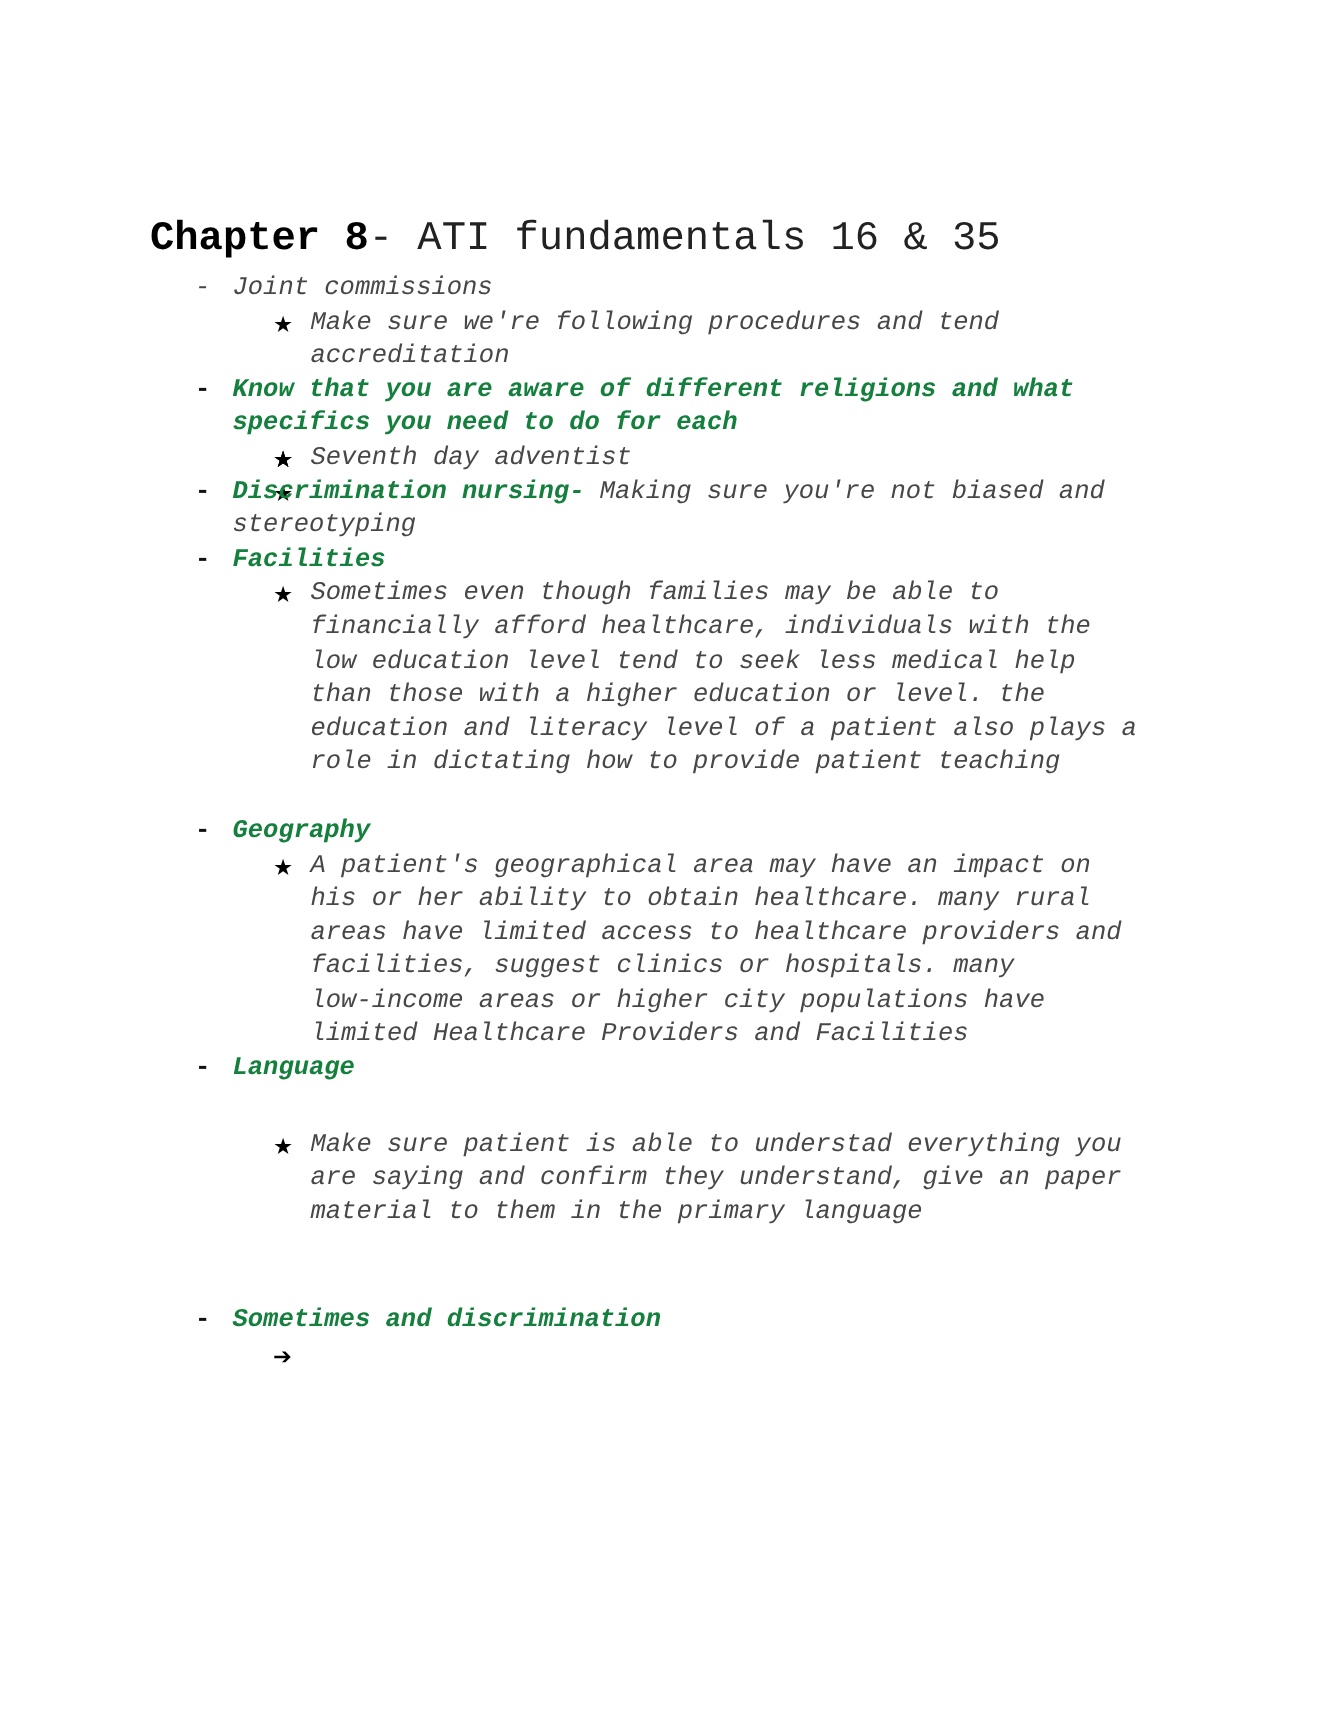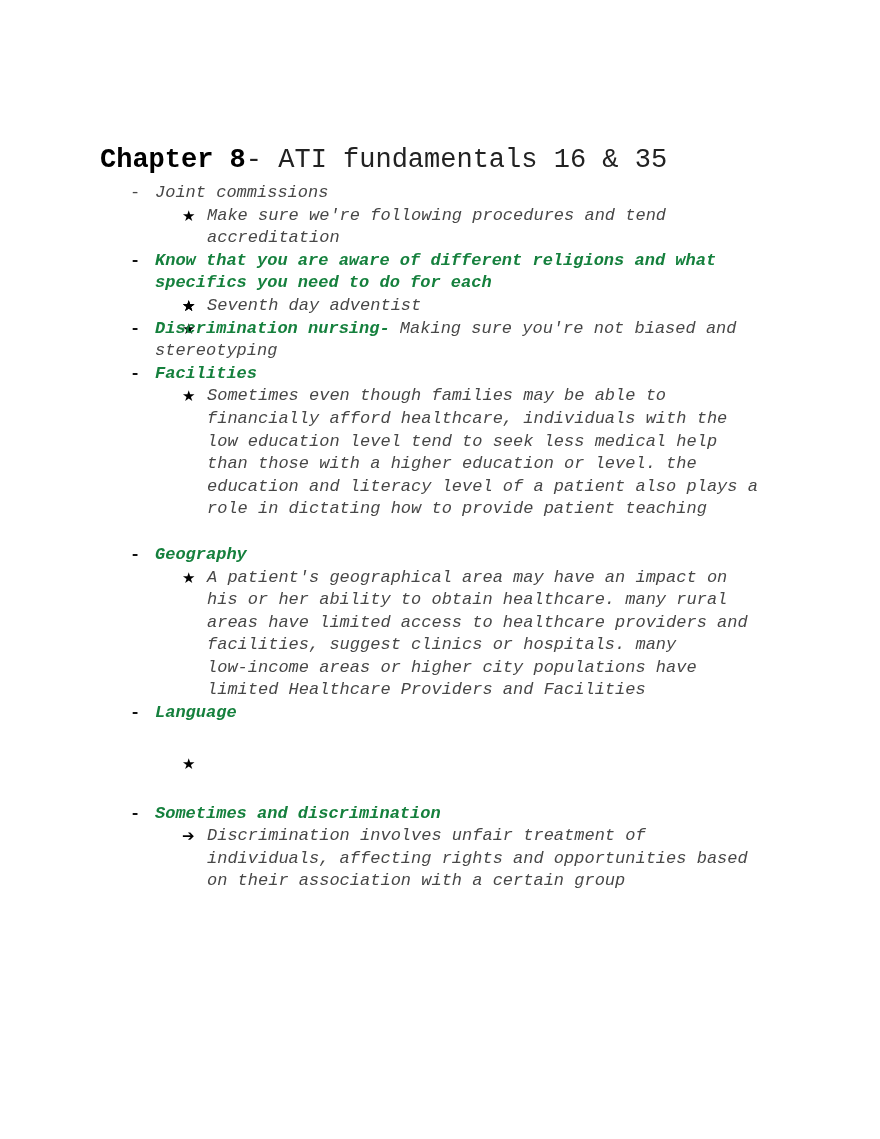--- a/index.html
+++ b/index.html
@@ -136,26 +136,26 @@
 low-income areas or higher city populations have
 limited Healthcare Providers and Facilities</span></span>
       </div>
       <div class="item l1">
         <span class="marker bold-marker">-</span>
         <span class="txt"><span class="bold-part">Language</span><span></span></span>
       </div>
       <div class="sp-mid"></div>
       <div class="item l2">
         <span class="marker shape-marker">★</span>
+        <span class="txt"><span class="bold-part"></span><span>Make sure patient is able to understad everything you
+are saying and confirm they understand, give an paper
+material to them in the primary language</span></span>
       </div>
       <div class="sp-big"></div>
       <div class="item l1">
         <span class="marker bold-marker">-</span>
         <span class="txt"><span class="bold-part">Sometimes and discrimination</span><span></span></span>
       </div>
       <div class="item l2">
         <span class="marker shape-marker">➔</span>
-        <span class="txt"><span class="bold-part"></span><span>Discrimination involves unfair treatment of
-individuals, affecting rights and opportunities based
-on their association with a certain group</span></span>
       </div>
     </div>
 </div>
 
 </body></html>

